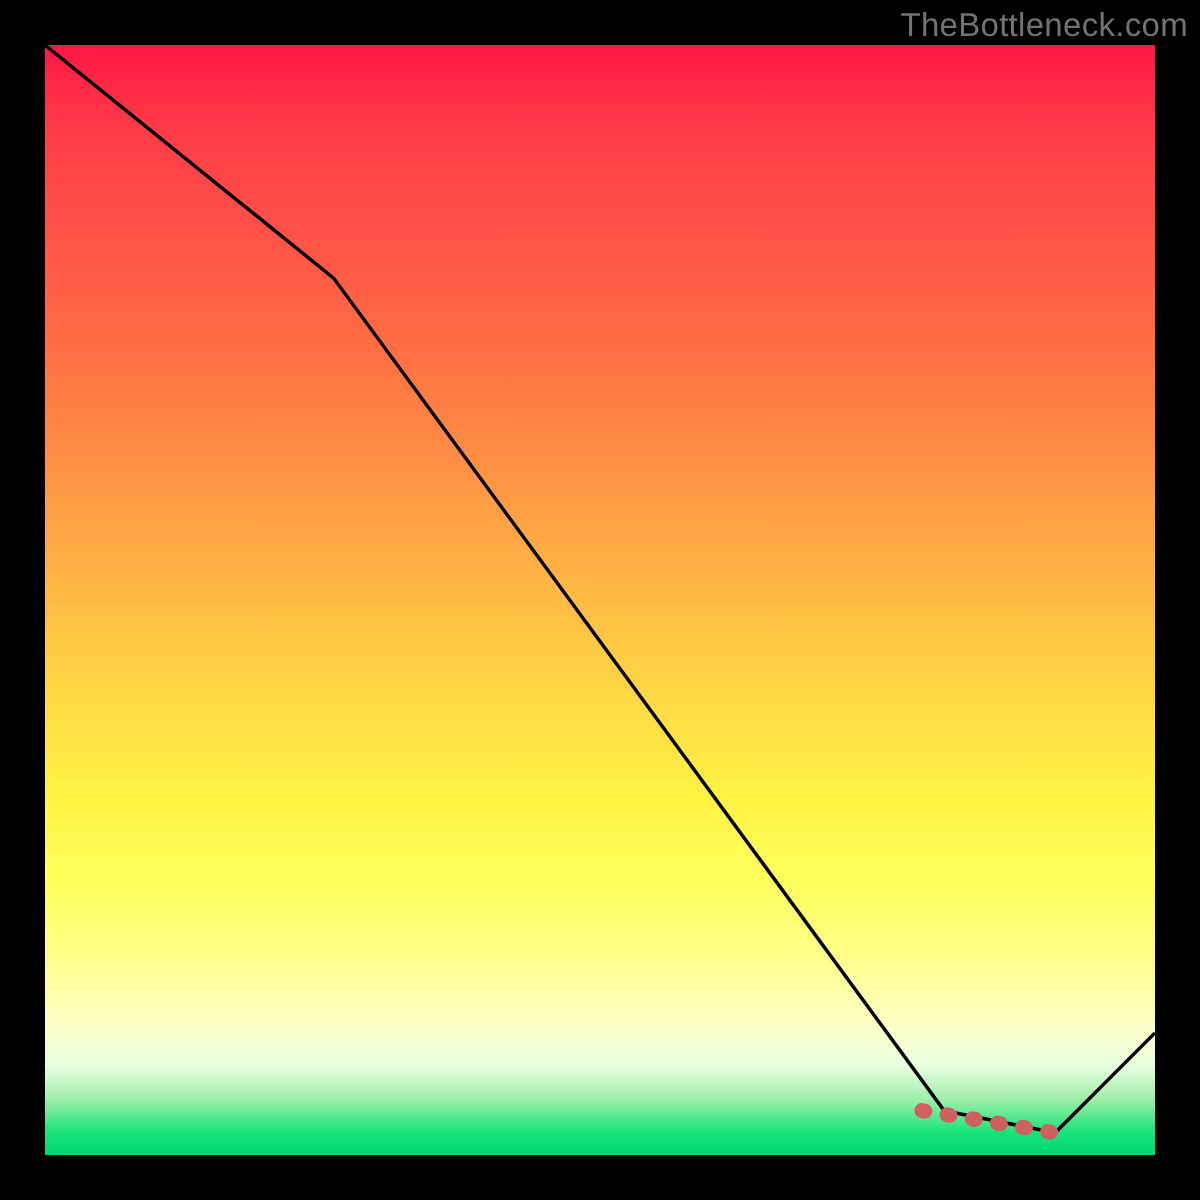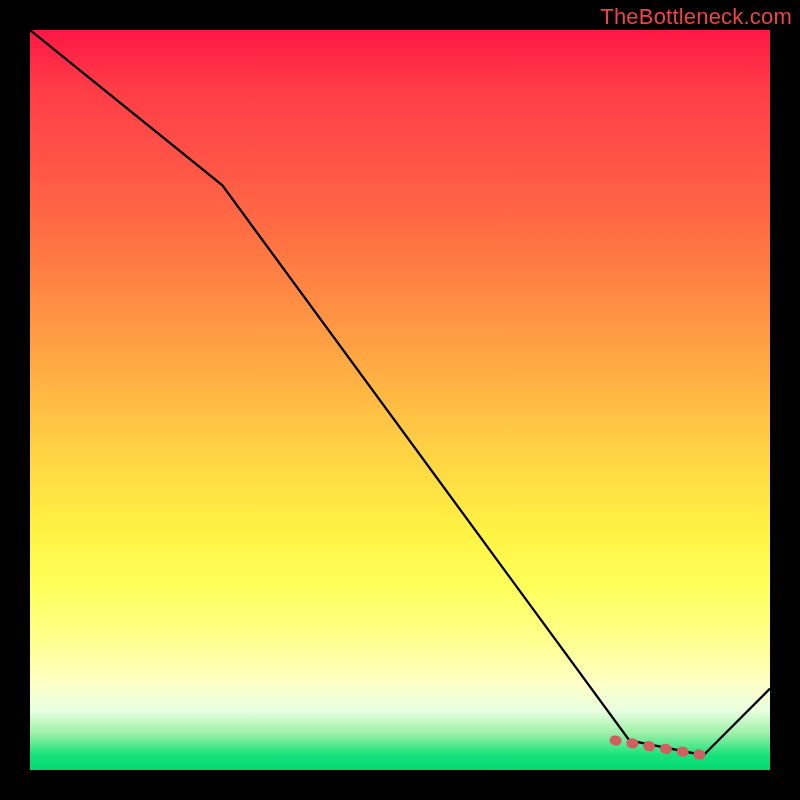--- a/index.html
+++ b/index.html
@@ -38,21 +38,21 @@
       #9ef0a8 95%,
       #17e27a 98%,
       #02d973 100%);
   }
   .attribution {
     position: absolute;
     right: 8px;
     top: 4px;
     font-family: Arial, Helvetica, sans-serif;
     font-size: 22px;
-    color: #ef4444;
+    color: #737373;
     letter-spacing: 0.2px;
     user-select: none;
   }
   svg.lines {
     position: absolute;
     left: 0;
     top: 0;
     width: 740px;
     height: 740px;
   }

